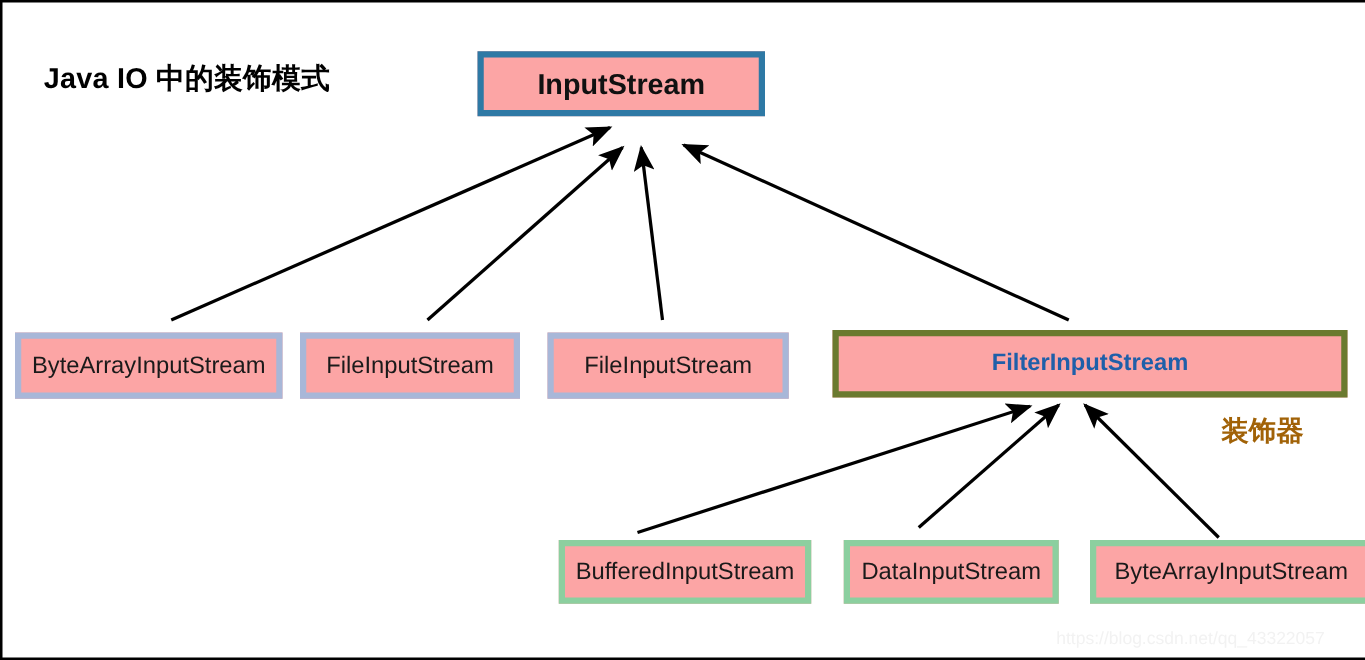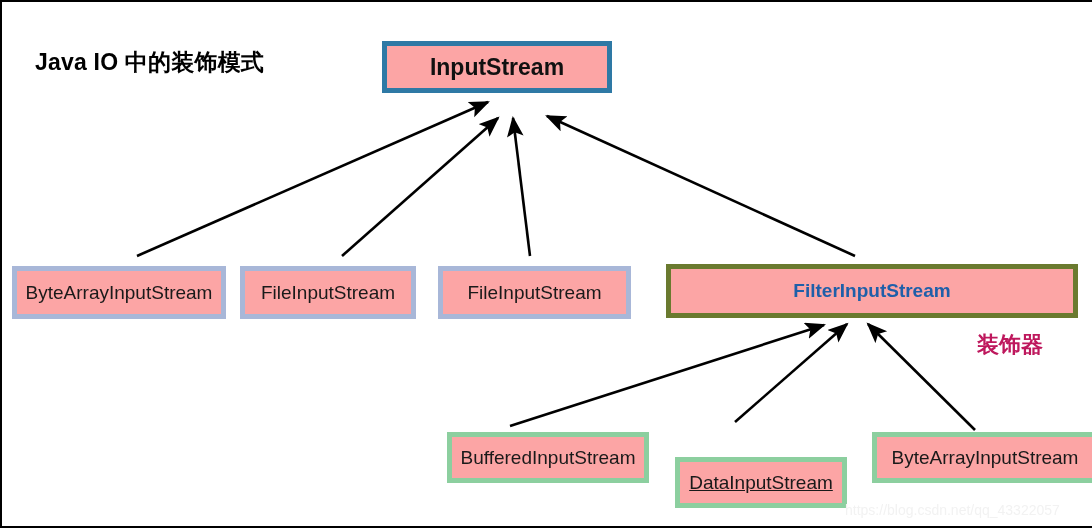--- a/index.html
+++ b/index.html
@@ -78,29 +78,29 @@
     color: #1f5fa9;
   }
   .node-leaf {
     border: 5px solid #8ccf9f;
     height: 51px;
     font-size: 19px;
     color: #1a1a1a;
     margin-left: 25px;
   }
   .node-buffered   { left: 420px; top: 430px; width: 202px; }
-  .node-data       { left: 648px; top: 455px; width: 172px; text-decoration: underline; }
+  .node-data       { left: 648px; top: 430px; width: 172px; }
   .node-linenumber { left: 845px; top: 430px; width: 226px; }
   .decorator-label {
     position: absolute;
     left: 975px;
     top: 328px;
     font-size: 22px;
     font-weight: bold;
-    color: #be185d;
+    color: #a16207;
     white-space: nowrap;
   }
   .watermark {
     position: absolute;
     left: 843px;
     top: 500px;
     font-size: 14px;
     color: #f2f2f2;
     white-space: nowrap;
   }

